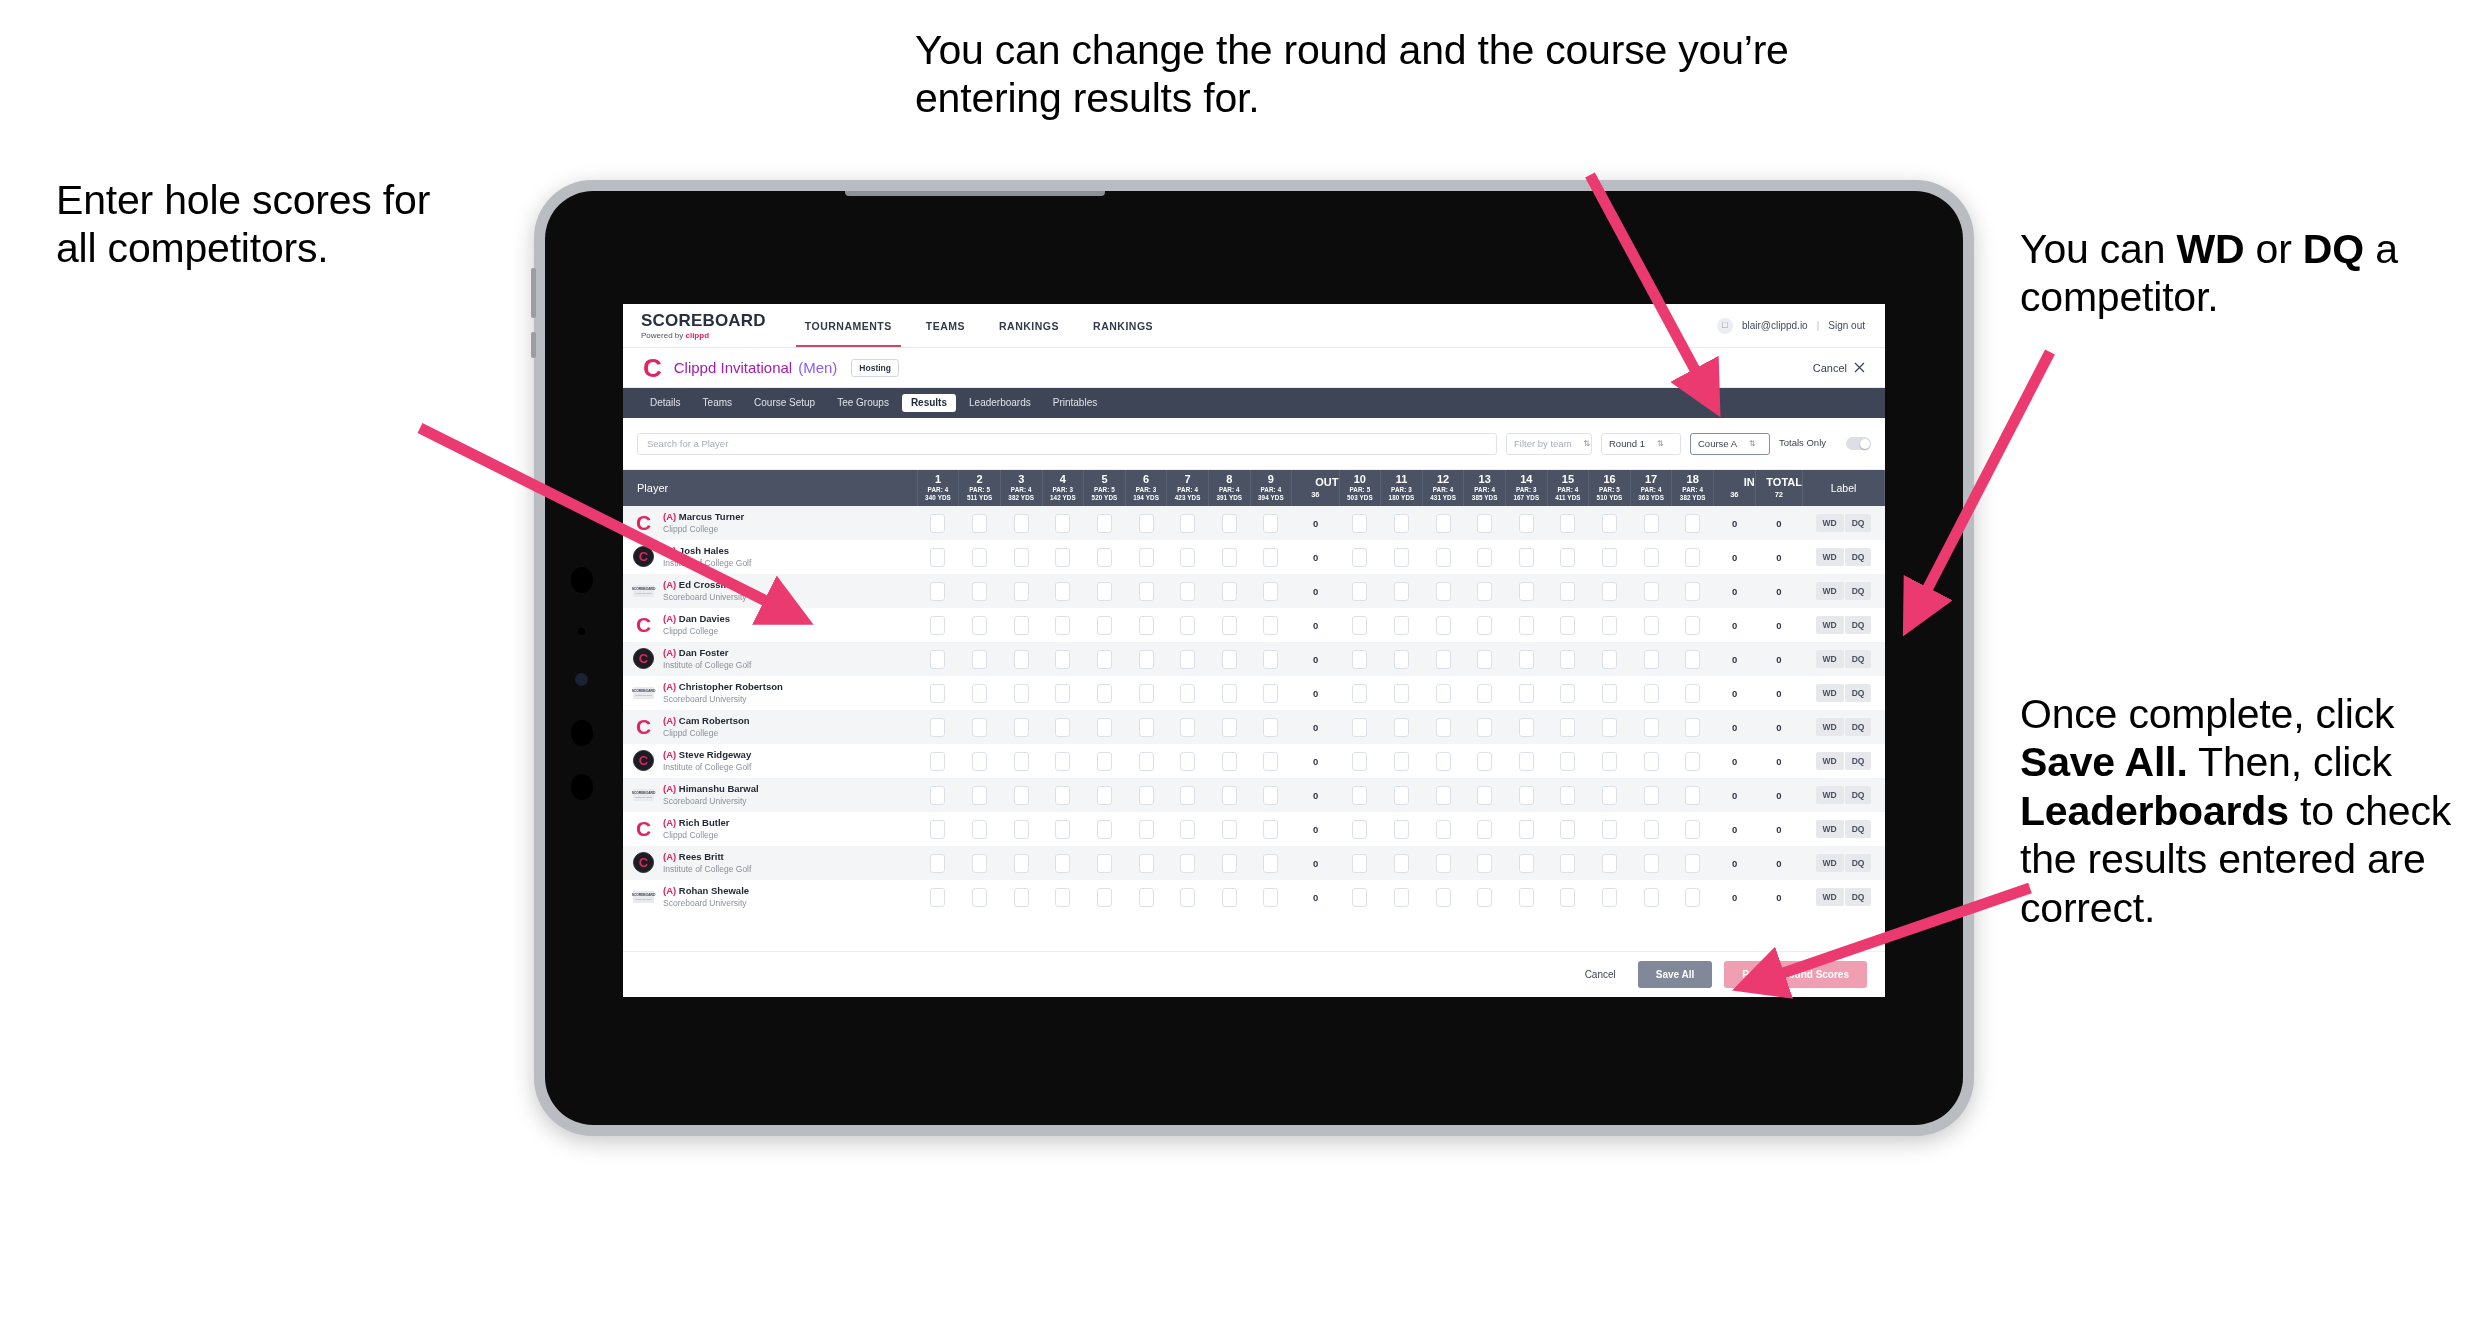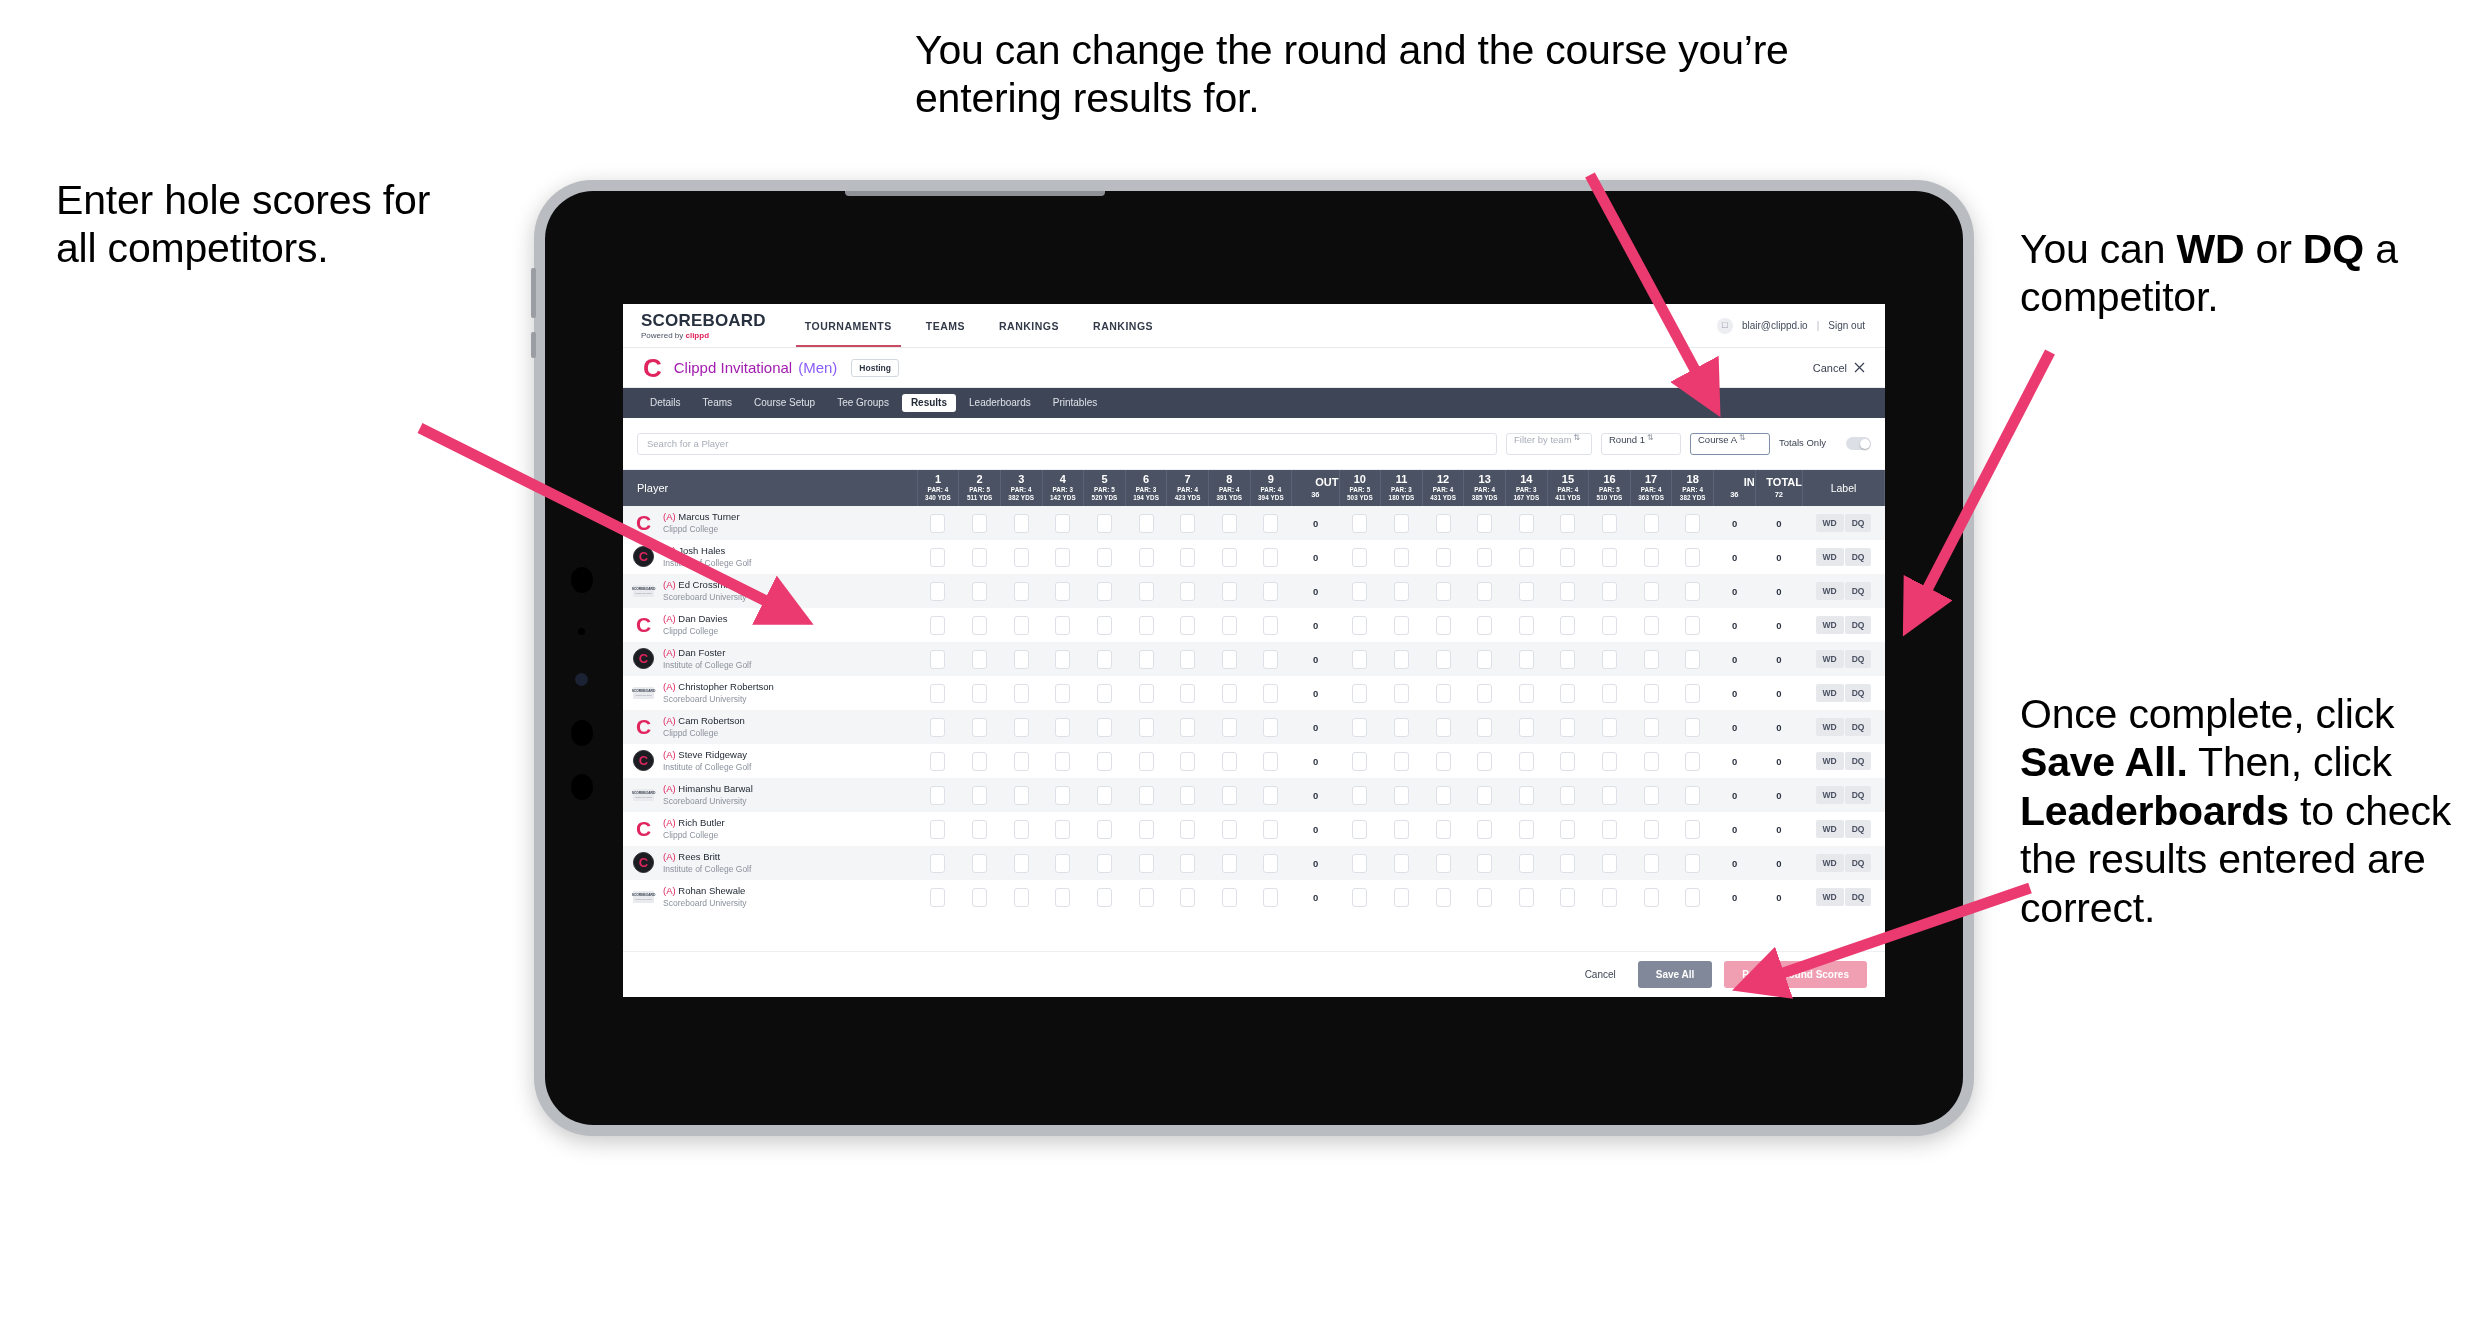--- a/index.html
+++ b/index.html
@@ -139,21 +139,21 @@
     height: 52px; background: #fff; display: flex; align-items: center;
     padding: 0 14px; gap: 9px; border-bottom: 1px solid #edeff2;
   }
   .search-box {
     flex: 1; height: 22px; border: 1px solid #dfe2e8; border-radius: 3px;
     display: flex; align-items: center; padding: 0 9px;
     font-size: 9.5px; color: #a8adb8;
   }
   .sel {
     height: 22px; border: 1px solid #dfe2e8; border-radius: 3px;
-    display: flex; padding: 0 7px; gap: 2px;
+    display: flex; align-items: center; padding: 0 7px; gap: 12px;
     font-size: 9.5px; color: #3b4252; cursor: pointer; white-space: nowrap;
   }
   .sel.placeholder { color: #a8adb8; }
   .sel.focused { border-color: #7e8fa8; }
   .sel .caret { font-size: 8px; color: #8b919d; line-height: 1; }
   .sel.w-team { width: 86px; }
   .sel.w-round { width: 80px; }
   .sel.w-course { width: 80px; }
   .toggle-wrap { display: flex; align-items: flex-start; gap: 20px; }
   .toggle-label { font-size: 9.5px; color: #3b4252; }
@@ -201,21 +201,21 @@
     color: #e0245e; font-size: 13px; font-weight: 700; line-height: 1;
     border: 1.5px solid #2a2c33;
   }
   .av-sb {
     width: 21px; height: 12px; background: #e9eaed; border-radius: 1px;
     display: flex; flex-direction: column; align-items: center; justify-content: center;
     color: #3e4654; font-size: 3.4px; font-weight: 700; letter-spacing: -0.1px;
     line-height: 1.3;
   }
   .av-sb .l2 { font-size: 2.2px; color: #8b909b; font-weight: 400; }
-  .pname { font-size: 9.5px; font-weight: 400; color: #232a36; line-height: 1.25; }
+  .pname { font-size: 9.5px; font-weight: 700; color: #232a36; line-height: 1.25; }
   .pname .amt { color: #e0245e; }
   .pteam { font-size: 8.5px; color: #8a909c; line-height: 1.3; margin-top: 1px; }
 
   .score-in {
     width: 15px; height: 19px; border: 1px solid #dde0e6; border-radius: 3px;
     background: #fff; margin: 0 auto; cursor: text;
   }
   td.hole-td { border-right: 1px solid transparent; }
   td.sum-td { font-size: 9.5px; font-weight: 700; color: #2d3442; }
   .label-btns { display: flex; gap: 1px; justify-content: center; }

